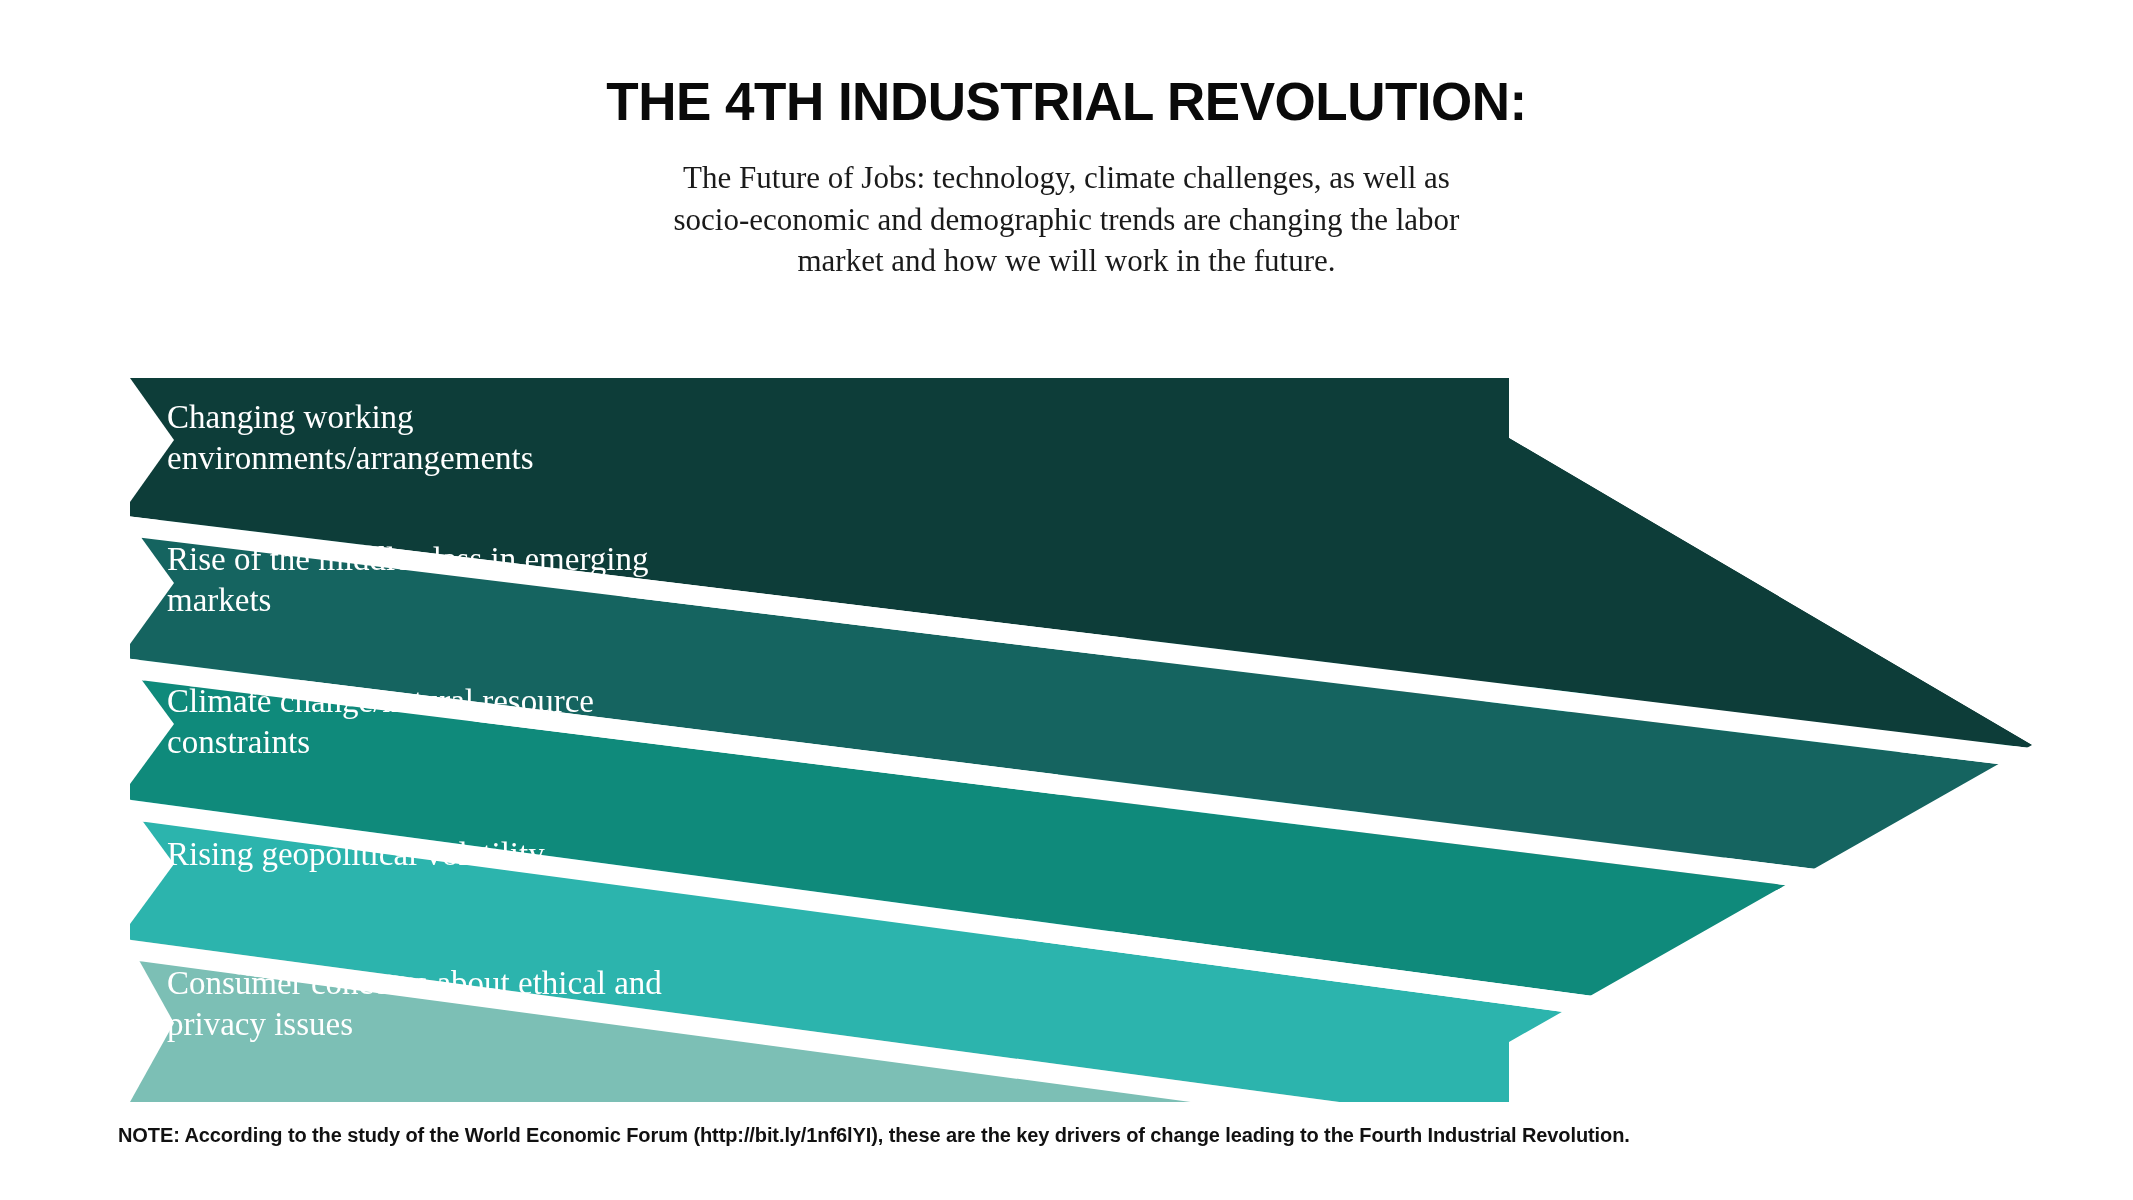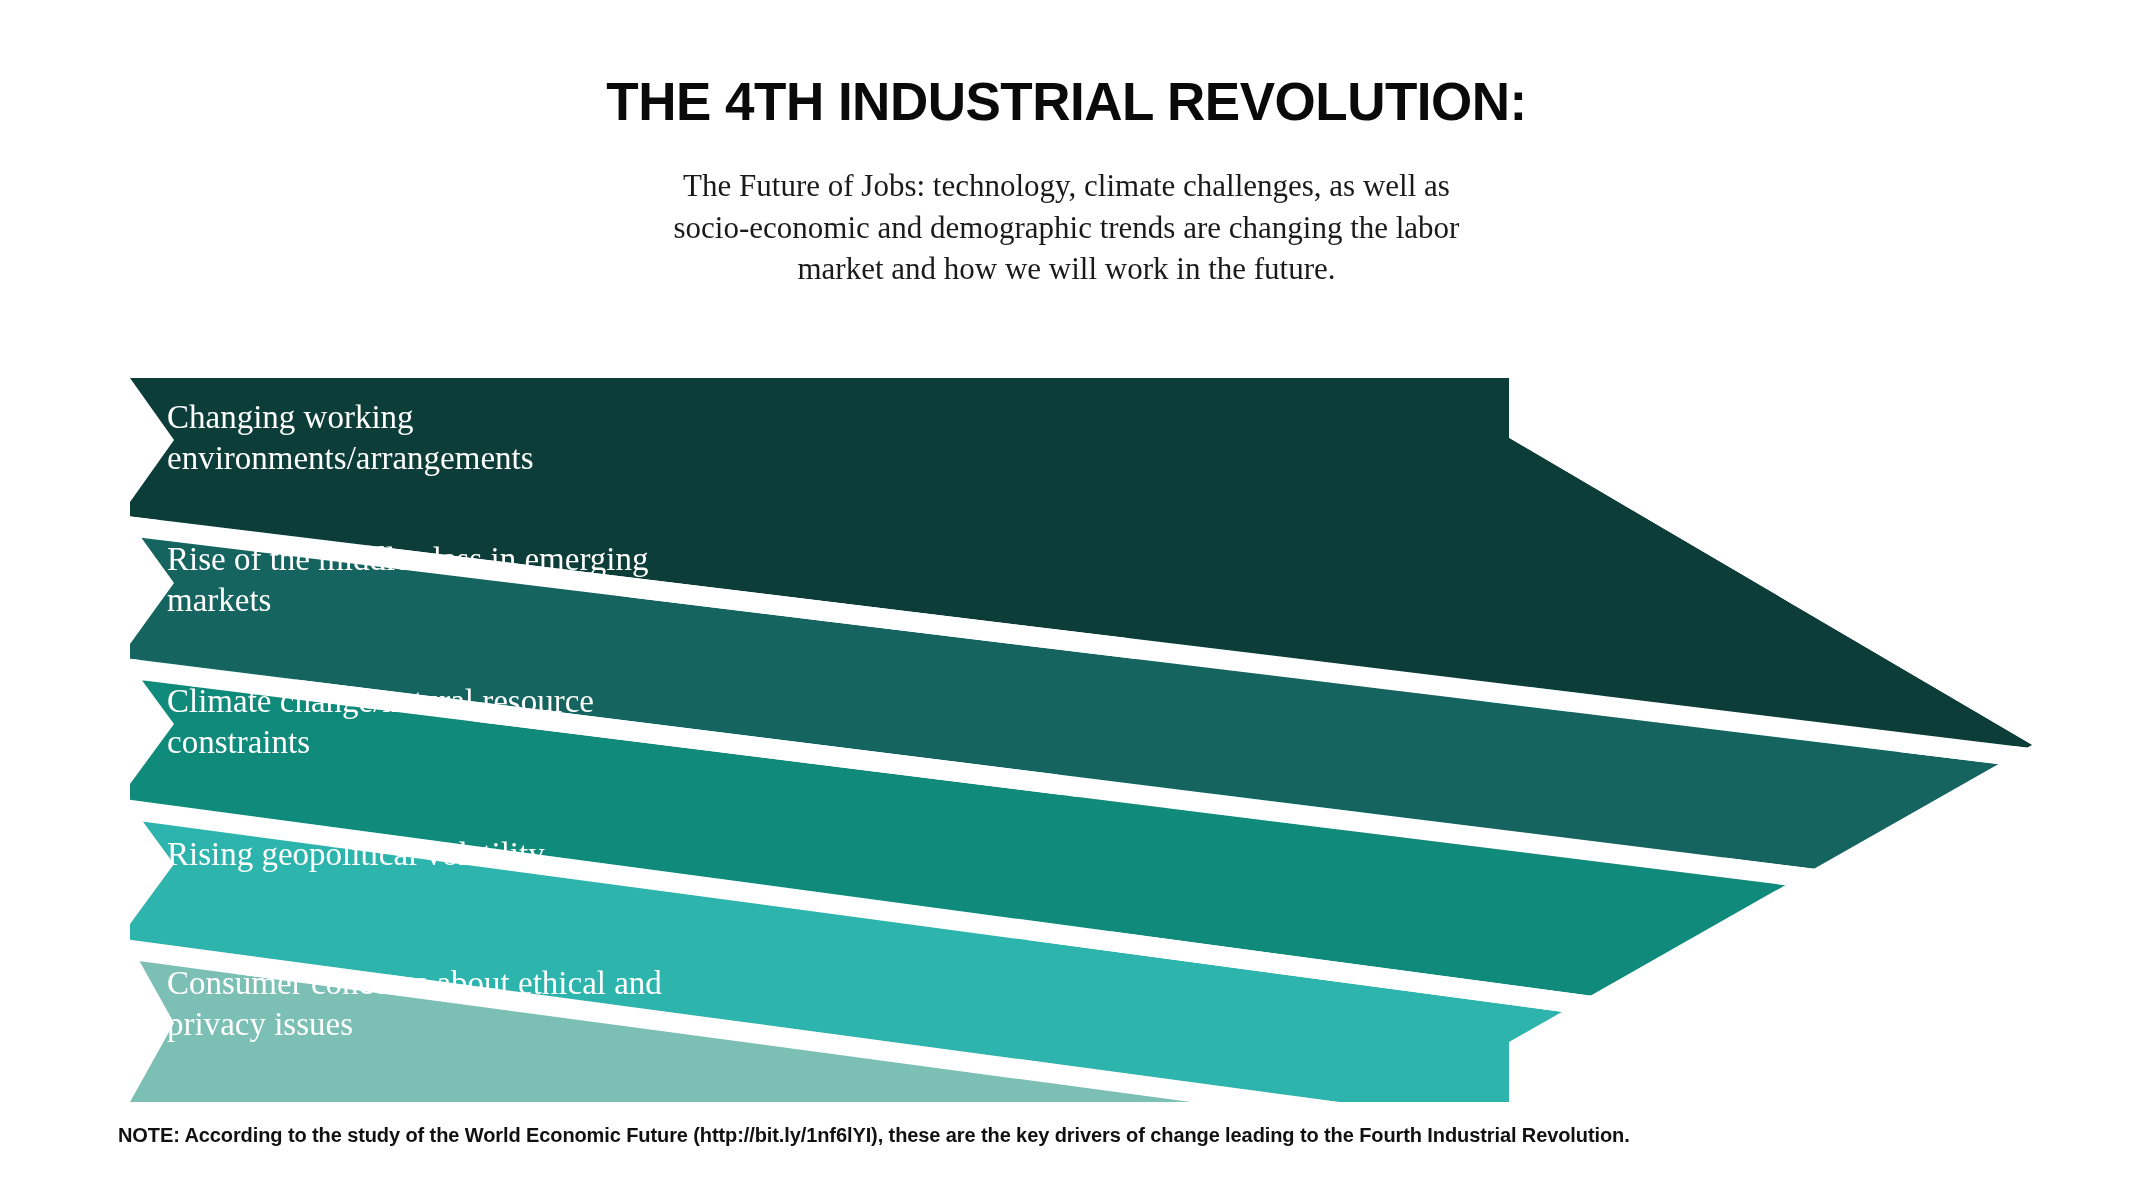--- a/index.html
+++ b/index.html
@@ -36,21 +36,21 @@
     font-family: "Liberation Sans", sans-serif;
     font-weight: 700;
     font-size: 53px;
     line-height: 1.12;
     letter-spacing: -0.5px;
     color: #0a0a0a;
     text-transform: uppercase;
   }
   .title .line2 { display: block; }
   .subtitle {
-    margin: 12px auto;
+    margin: 4px auto;
     padding-top: 22px;
     width: 830px;
     font-family: "Liberation Serif", serif;
     font-size: 31px;
     line-height: 1.33;
     color: #1a1a1a;
   }
 
   
   .chart-wrap {
@@ -196,15 +196,15 @@
       </g>
       <g>
         <polygon fill="#ffffff" points="0,132 2133,392 2133,412 0,152"></polygon>
         <polygon fill="#ffffff" points="0,274 2133,540 2133,560 0,294"></polygon>
         <polygon fill="#ffffff" points="0,414 2133,700 2133,720 0,434"></polygon>
         <polygon fill="#ffffff" points="0,554 2133,840 2133,860 0,574"></polygon>
       </g>
     </svg>
   </div>
 
-  <div class="footnote">NOTE: According to the study of the World Economic Future (http://bit.ly/1nf6lYI), these are the key drivers of change leading to the Fourth Industrial Revolution.</div>
+  <div class="footnote">NOTE: According to the study of the World Economic Forum (http://bit.ly/1nf6lYI), these are the key drivers of change leading to the Fourth Industrial Revolution.</div>
 
 </div>
 
 </body></html>

